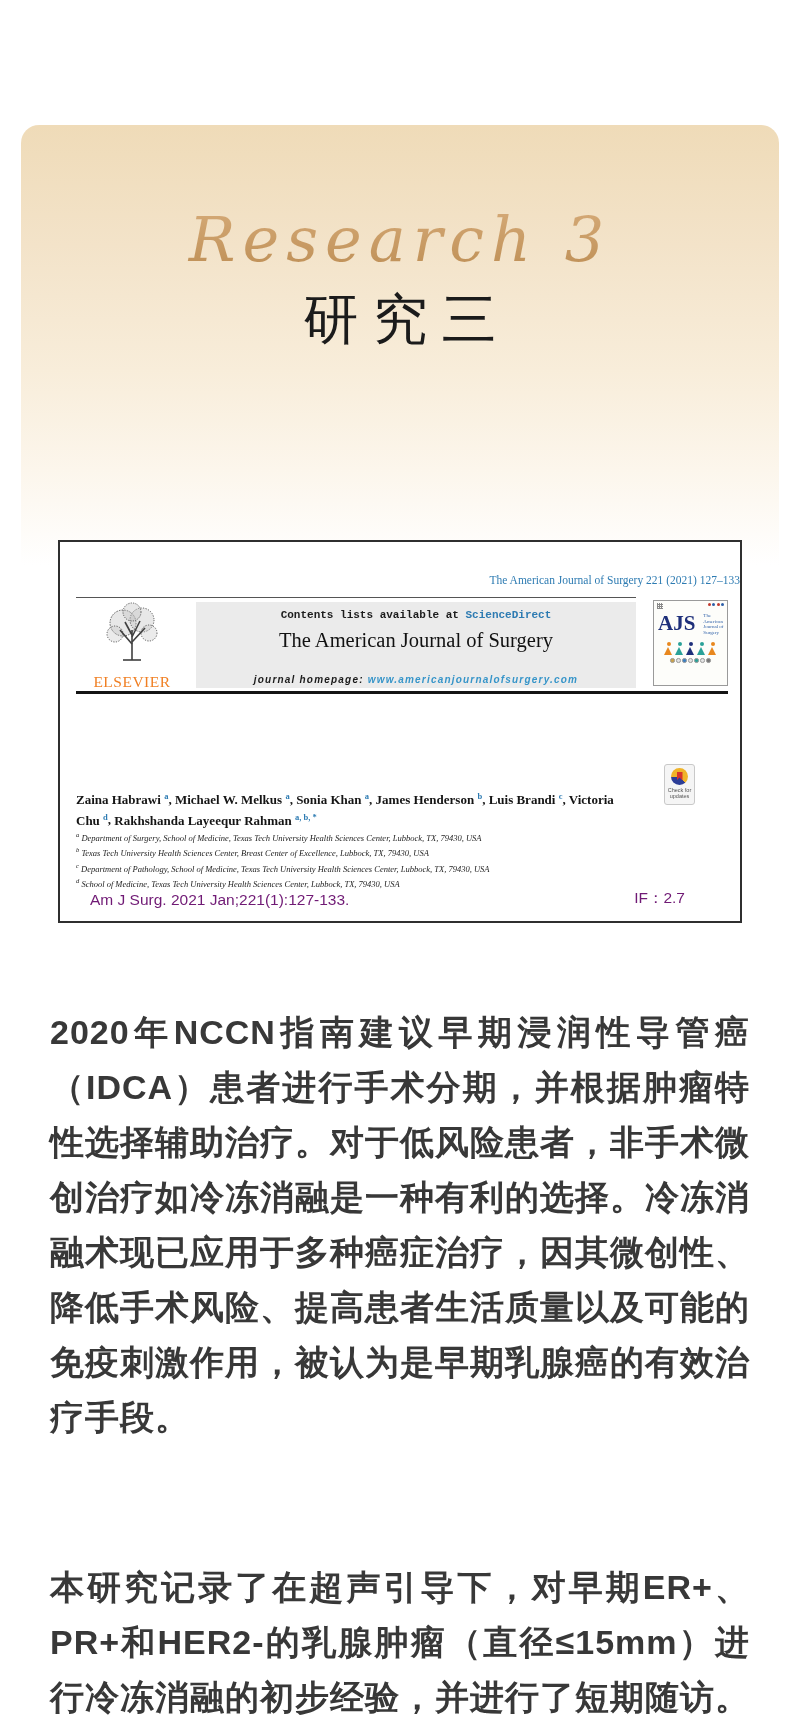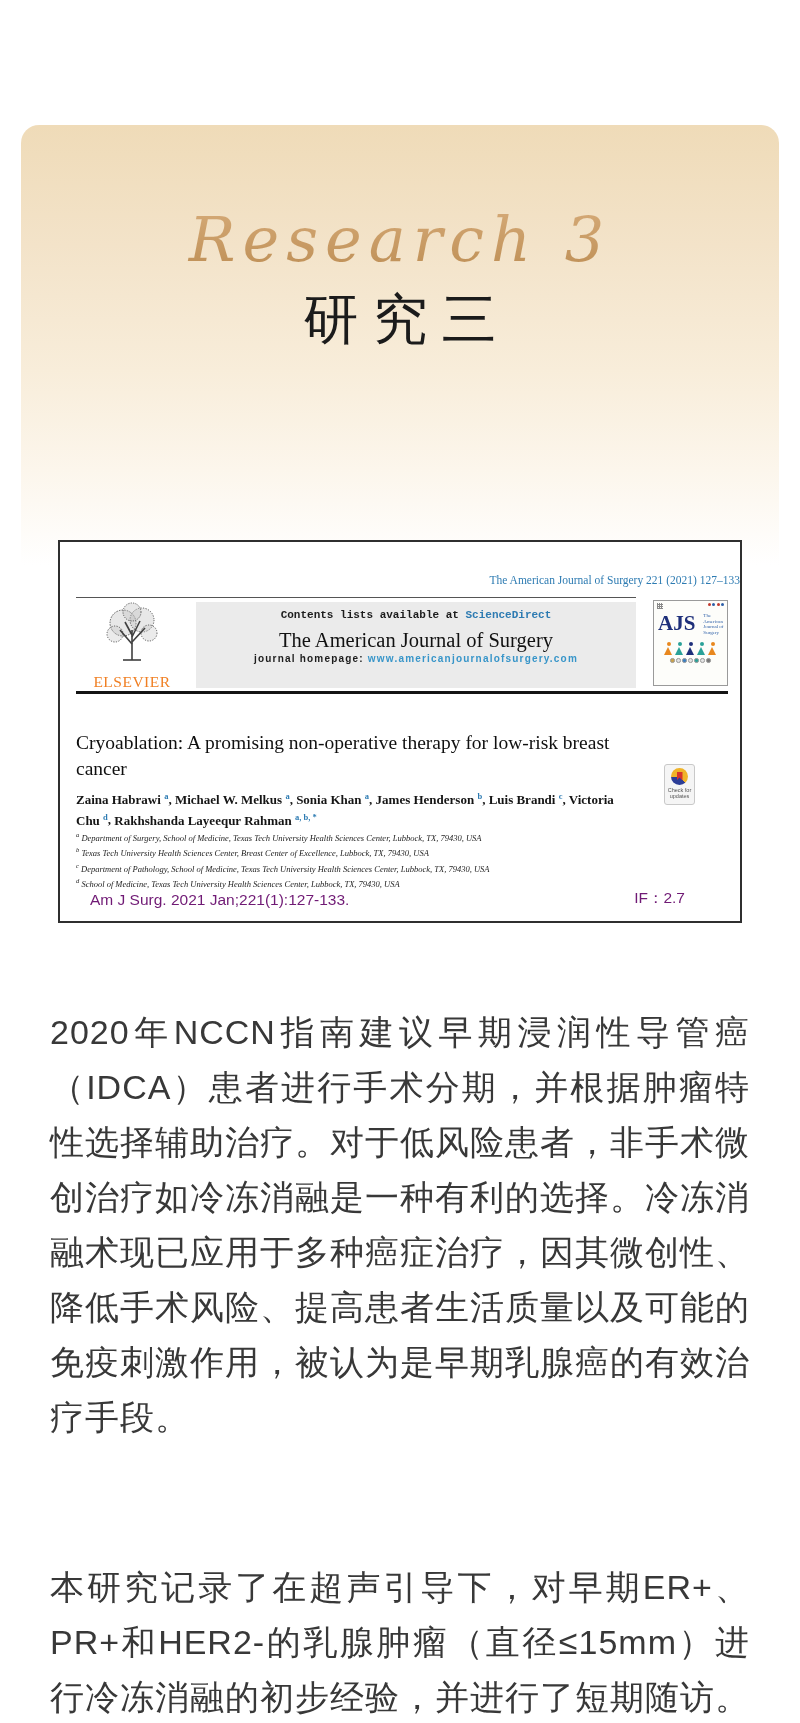--- a/index.html
+++ b/index.html
@@ -48,21 +48,21 @@
   }
   .gray-box{
     position:absolute;top:60px;left:136px;width:440px;height:86px;background:#ebebeb;
     text-align:center;box-sizing:border-box;padding-top:7px;
   }
   .contents-line{font-family:Liberation Mono, monospace;font-size:11px;font-weight:700;color:#1c1c1c;}
   .sd-link{color:#2d7bb2;}
   .gj-name{font-size:20.5px;color:#111;margin-top:8px;}
   .homepage-line{
     font-family:"Liberation Sans",sans-serif;font-size:10px;font-weight:700;
-    letter-spacing:1.2px;color:#1c1c1c;margin-top:1px;
+    letter-spacing:1.2px;color:#1c1c1c;margin-top:22px;font-style:italic;
   }
   .hp-url{color:#3795c9;}
   
   .cover{
     position:absolute;top:58px;left:593px;width:75px;height:86px;background:#fdfdfa;
     border:1px solid #9a9a9a;box-sizing:border-box;overflow:hidden;
   }
   .cover-top{display:flex;justify-content:space-between;padding:2px 3px 0 3px;align-items:flex-start;}
   .cover-grid{width:6px;height:6px;background:
     repeating-linear-gradient(0deg,#888 0 1px,transparent 1px 2px),
@@ -118,21 +118,21 @@
     position:absolute;top:346px;left:0;width:100%;box-sizing:border-box;
     padding:0 55px 0 30px;display:flex;justify-content:space-between;
     font-family:"Liberation Sans","DejaVu Sans",sans-serif;font-size:15.5px;color:#701a75;align-items:flex-end;
   }
   
   .cn-body{
     position:absolute;top:880px;left:29px;width:700px;
     font-size:34px;line-height:55px;color:#383838;
     text-align:justify;text-justify:inter-ideograph;letter-spacing:1px;
   }
-  .cn-body p{margin:0;}
+  .cn-body p{margin:0;font-weight:bold;}
   .cn-body p + p{margin-top:115px;}
   
   .tree-svg{display:block;margin:0 auto;}
 </style>
 </head>
 <body>
 
 <div class="outer-card">
 
   <div class="script-title">Research 3</div>
@@ -216,21 +216,20 @@
           <i style="background:#3a7fc1"></i>
           <i style="background:#e3e3e3"></i>
           <i style="background:#2aa198"></i>
           <i style="background:#e3e3e3"></i>
           <i style="background:#777"></i>
       </div>
     </div>
 
     <div class="rule2"></div>
 
-    <div class="a-title">Cryoablation: A promising non-operative therapy for low-risk breast cancer</div>
 
     <div class="badge">
       <div class="badge-circle">
         <div class="badge-bookmark"></div>
       </div>
       <div class="badge-text">Check for updates</div>
     </div>
 
     <div class="authors"><span>Zaina Habrawi <sup>a</sup></span>, <span>Michael W. Melkus <sup>a</sup></span>, <span>Sonia Khan <sup>a</sup></span>, <span>James Henderson <sup>b</sup></span>, <span>Luis Brandi <sup>c</sup></span>, <span>Victoria Chu <sup>d</sup></span>, <span>Rakhshanda Layeequr Rahman <sup>a, b, *</sup></span></div>
 

